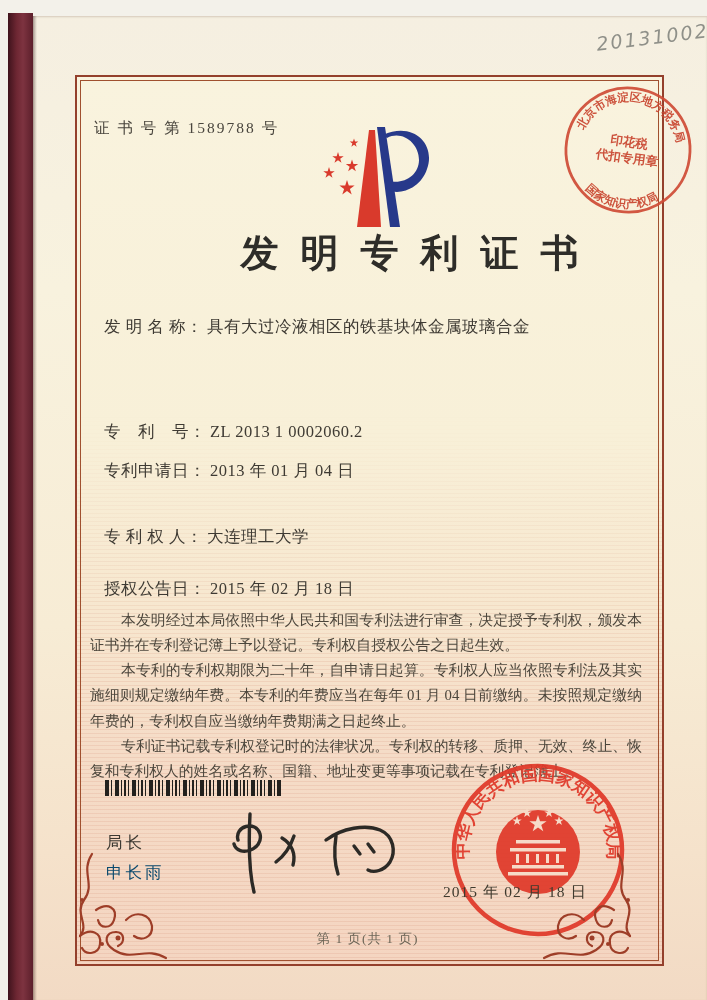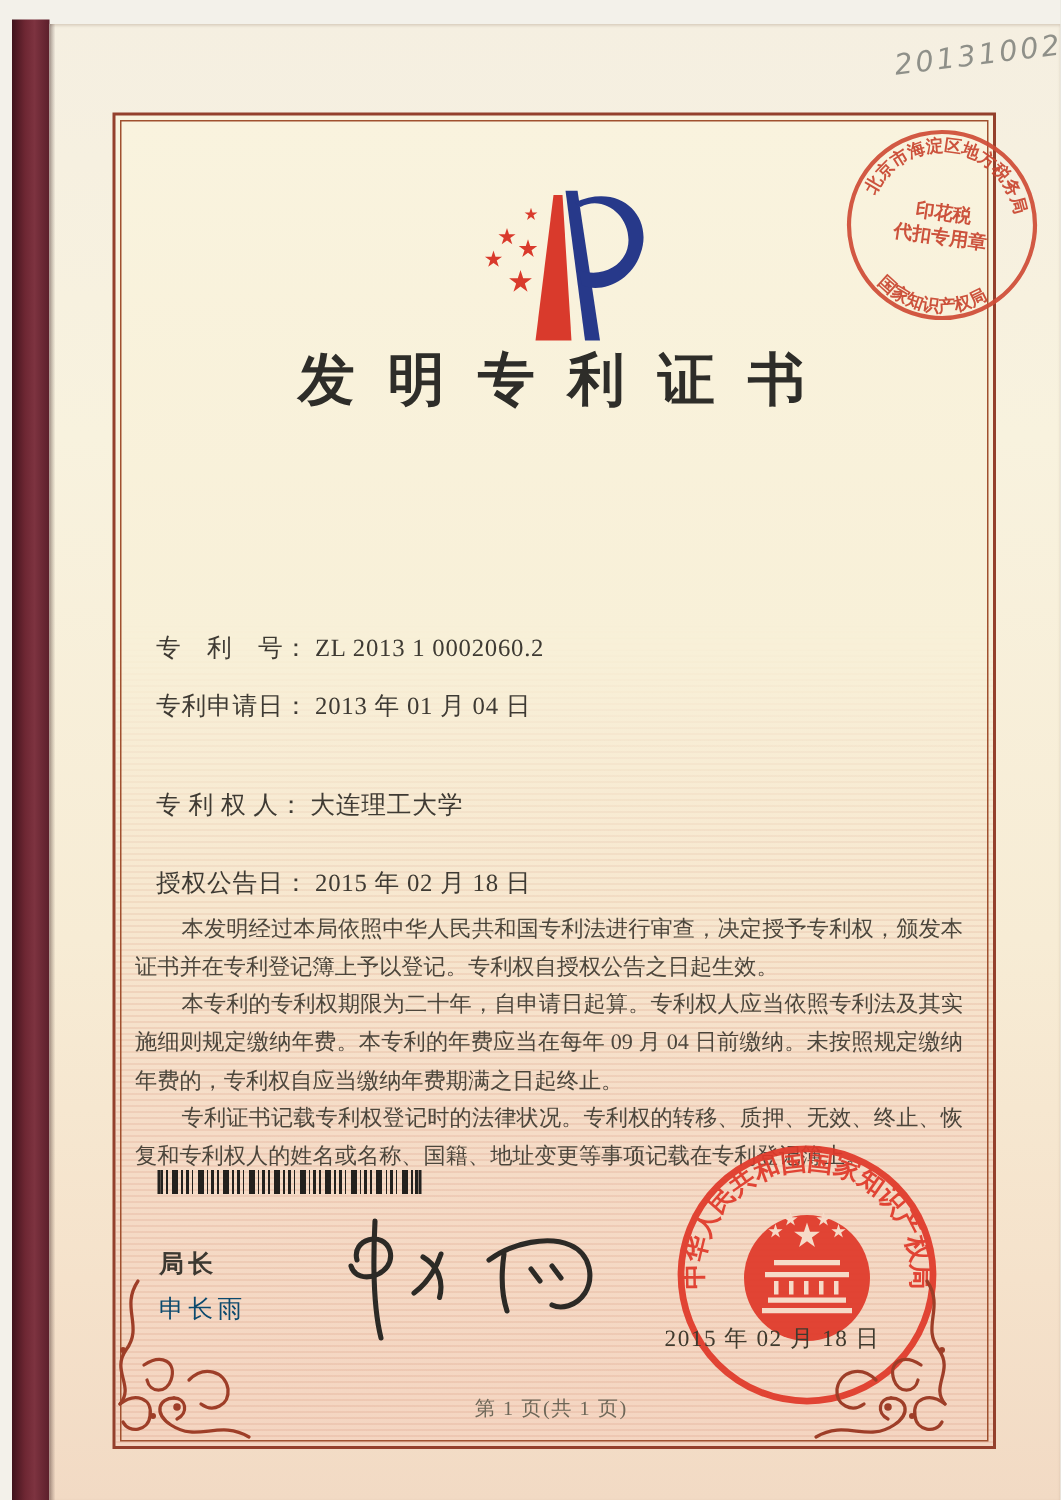--- a/index.html
+++ b/index.html
@@ -29,40 +29,40 @@
     mask-image:linear-gradient(180deg,transparent 38%,#000 66%);pointer-events:none;}
 
   .cert-no{position:absolute;left:94px;top:118px;font-size:15.5px;letter-spacing:2px;color:#4a463e;}
   .handwritten{position:absolute;left:596px;top:26px;font-size:19px;color:#8f9089;
     font-family:"DejaVu Sans",sans-serif;font-style:italic;letter-spacing:2px;transform:rotate(-7deg);}
 
   .logo{position:absolute;left:276px;top:127px;width:160px;height:104px;}
   .tax-stamp{position:absolute;left:558px;top:80px;width:140px;height:140px;transform:rotate(8deg);opacity:.92;}
 
   .title{position:absolute;left:75px;top:228px;width:585px;text-align:center;
-    font-size:38px;font-weight:700;color:#2e2d29;letter-spacing:22px;text-indent:22px;white-space:nowrap;}
+    font-size:38px;font-weight:700;color:#2e2d29;letter-spacing:22px;text-indent:22px;white-space:nowrap;padding-left:42px;}
 
   .field-row{position:absolute;left:104px;font-size:16.5px;color:#3e3a33;
     letter-spacing:.5px;white-space:nowrap;}
   .field-label{margin-right:4px;}
   .f0{top:316px}.f1{top:369px}.f2{top:421px}.f3{top:460px}.f4{top:526px}.f5{top:578px}
 
   .body-text{position:absolute;left:90px;top:608px;width:552px;}
   .body-text p{margin:0;font-size:14.8px;line-height:1.7;text-indent:2.1em;
     color:#4c463c;text-align:justify;}
 
   .barcode{position:absolute;left:105px;top:780px;width:172px;height:16px;
     border-left:2px solid #23211e;border-right:2px solid #23211e;
     background:repeating-linear-gradient(90deg,
       #23211e 0 2px,transparent 2px 4px,
       #23211e 4px 5px,transparent 5px 8px,
       #23211e 8px 12px,transparent 12px 14px,
       #23211e 14px 15px,transparent 15px 17px);}
 
-  .officer-title{position:absolute;left:106px;top:832px;font-size:16.5px;color:#3c3831;letter-spacing:3px;font-weight:bold;}
+  .officer-title{position:absolute;left:106px;top:832px;font-size:16.5px;color:#3c3831;letter-spacing:3px;}
   .officer-name{position:absolute;left:106px;top:862px;font-size:16.5px;color:#0c4a6e;letter-spacing:3px;}
   .signature{position:absolute;left:208px;top:810px;width:200px;height:85px;}
 
   .seal{position:absolute;left:448px;top:760px;width:180px;height:180px;opacity:.93;}
   .seal-date{position:absolute;left:443px;top:882px;font-size:15.5px;color:#3f3a2e;
     letter-spacing:1px;z-index:5;white-space:nowrap;}
 
   .footer{position:absolute;left:75px;top:930px;width:585px;text-align:center;
     font-size:13.5px;color:#6e6758;letter-spacing:1px;font-family:Liberation Serif, serif;}
 
@@ -77,20 +77,21 @@
 
   <div class="folder-spine"></div>
   <div class="paper"></div>
   <div class="page-crease"></div>
 
   <div class="frame">
     <div class="guilloche"></div>
     <div class="frame-inner"></div>
   </div>
 
+  <div class="cert-no">证 书 号 第 1589788 号</div>
 
   <div class="handwritten">20131002</div>
 
   <svg class="tax-stamp" viewBox="0 0 140 140">
     <circle cx="70" cy="70" r="62" fill="none" stroke="#cf4c36" stroke-width="2.8"></circle>
     <path id="taxTop" d="M22.7,82.7 A49,49 0 1 1 117.3,82.7" fill="none"></path>
     <path id="taxBottom" d="M14.6,86.9 A58,58 0 0 0 125.4,86.9" fill="none"></path>
     <text font-size="11.5" fill="#c9452f" font-weight="bold">
       <textPath href="#taxTop" startOffset="50%" text-anchor="middle">北京市海淀区地方税务局</textPath>
     </text>
@@ -112,36 +113,39 @@
       <use href="#starLogo" transform="translate(53,46) scale(6)"></use>
       <use href="#starLogo" transform="translate(71,61) scale(8)"></use>
     </g>
     <polygon points="93,3 99,3 105,100 81,100" fill="#d93a2c"></polygon>
     <polygon points="101,0 109,0 124,100 114,100" fill="#27398a"></polygon>
     <path d="M107,8 C138,-6 160,18 151,42 C145,61 124,69 112,63 L110,53 C126,59 143,49 143,33 C143,16 126,3 111,11 Z" fill="#27398a"></path>
   </svg>
 
   <div class="title">发明专利证书</div>
 
+  <div class="field-row f0">
+    <span class="field-label">发 明 名 称：</span><span>具有大过冷液相区的铁基块体金属玻璃合金</span>
+  </div>
   <div class="field-row f2">
     <span class="field-label">专　利　号：</span><span>ZL 2013 1 0002060.2</span>
   </div>
   <div class="field-row f3">
     <span class="field-label">专利申请日：</span><span>2013 年 01 月 04 日</span>
   </div>
   <div class="field-row f4">
     <span class="field-label">专 利 权 人：</span><span>大连理工大学</span>
   </div>
   <div class="field-row f5">
     <span class="field-label">授权公告日：</span><span>2015 年 02 月 18 日</span>
   </div>
 
   <div class="body-text">
     <p>本发明经过本局依照中华人民共和国专利法进行审查，决定授予专利权，颁发本证书并在专利登记簿上予以登记。专利权自授权公告之日起生效。</p>
-    <p>本专利的专利权期限为二十年，自申请日起算。专利权人应当依照专利法及其实施细则规定缴纳年费。本专利的年费应当在每年 09 月 04 日前缴纳。未按照规定缴纳年费的，专利权自应当缴纳年费期满之日起终止。</p>
+    <p>本专利的专利权期限为二十年，自申请日起算。专利权人应当依照专利法及其实施细则规定缴纳年费。本专利的年费应当在每年 01 月 04 日前缴纳。未按照规定缴纳年费的，专利权自应当缴纳年费期满之日起终止。</p>
     <p>专利证书记载专利权登记时的法律状况。专利权的转移、质押、无效、终止、恢复和专利权人的姓名或名称、国籍、地址变更等事项记载在专利登记簿上。</p>
   </div>
 
   <div class="barcode"></div>
 
   <div class="officer-title">局长</div>
   <div class="officer-name">申长雨</div>
 
   <svg class="signature" viewBox="0 0 200 85">
     <g fill="none" stroke="#2c2a26" stroke-width="3.4" stroke-linecap="round">

